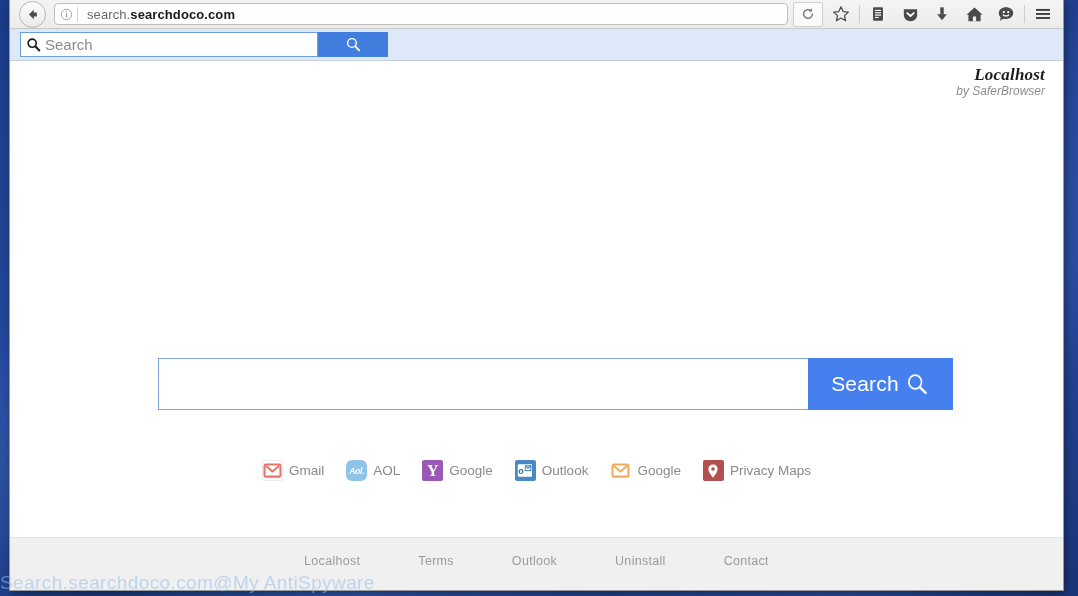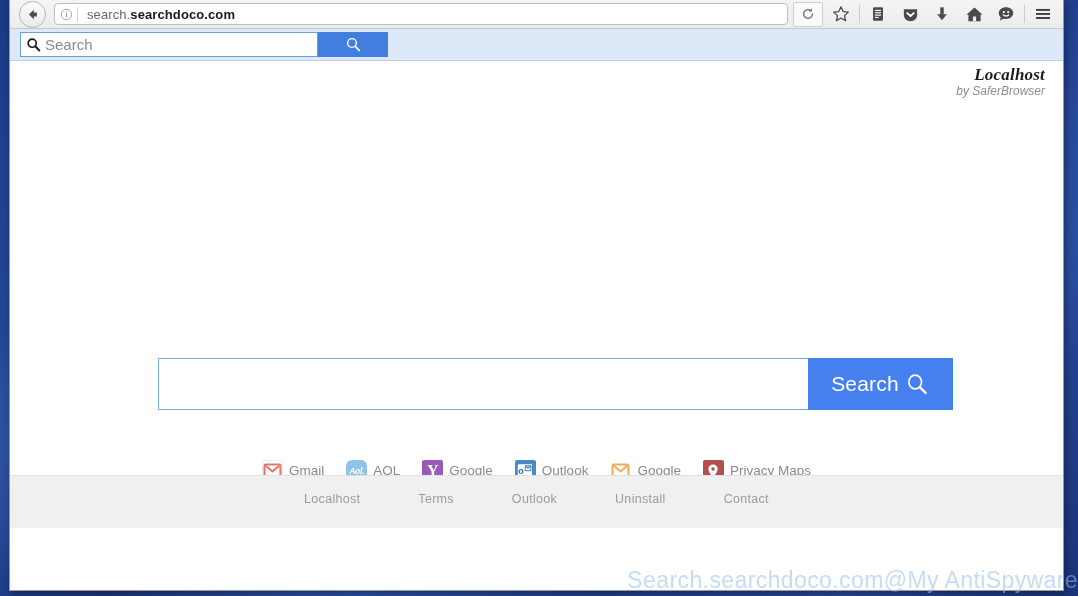--- a/index.html
+++ b/index.html
@@ -139,21 +139,21 @@
     background: #417ede;
     display: flex;
     align-items: center;
     justify-content: center;
     box-sizing: border-box;
   }
 
   
   .page {
     position: relative;
-    height: 467px;
+    height: 529px;
     background: #fff;
     overflow: hidden;
   }
   .brand {
     position: absolute;
     right: 18px;
     top: 5px;
     text-align: right;
     line-height: 1;
   }
@@ -274,22 +274,22 @@
     color: #9b9b9b;
     text-decoration: none;
     letter-spacing: .3px;
   }
 
   
   #watermark {
     position: absolute;
     left: 0; right: 0;
     bottom: 2px;
-    text-align: right;
-    font-size: 23px;
+    text-align: left;
+    font-size: 19px;
     color: rgba(150,190,235,.55);
     letter-spacing: .4px;
     pointer-events: none;
     white-space: nowrap;
   }
 </style>
 </head>
 <body>
 
 <div id="desktop"></div>

